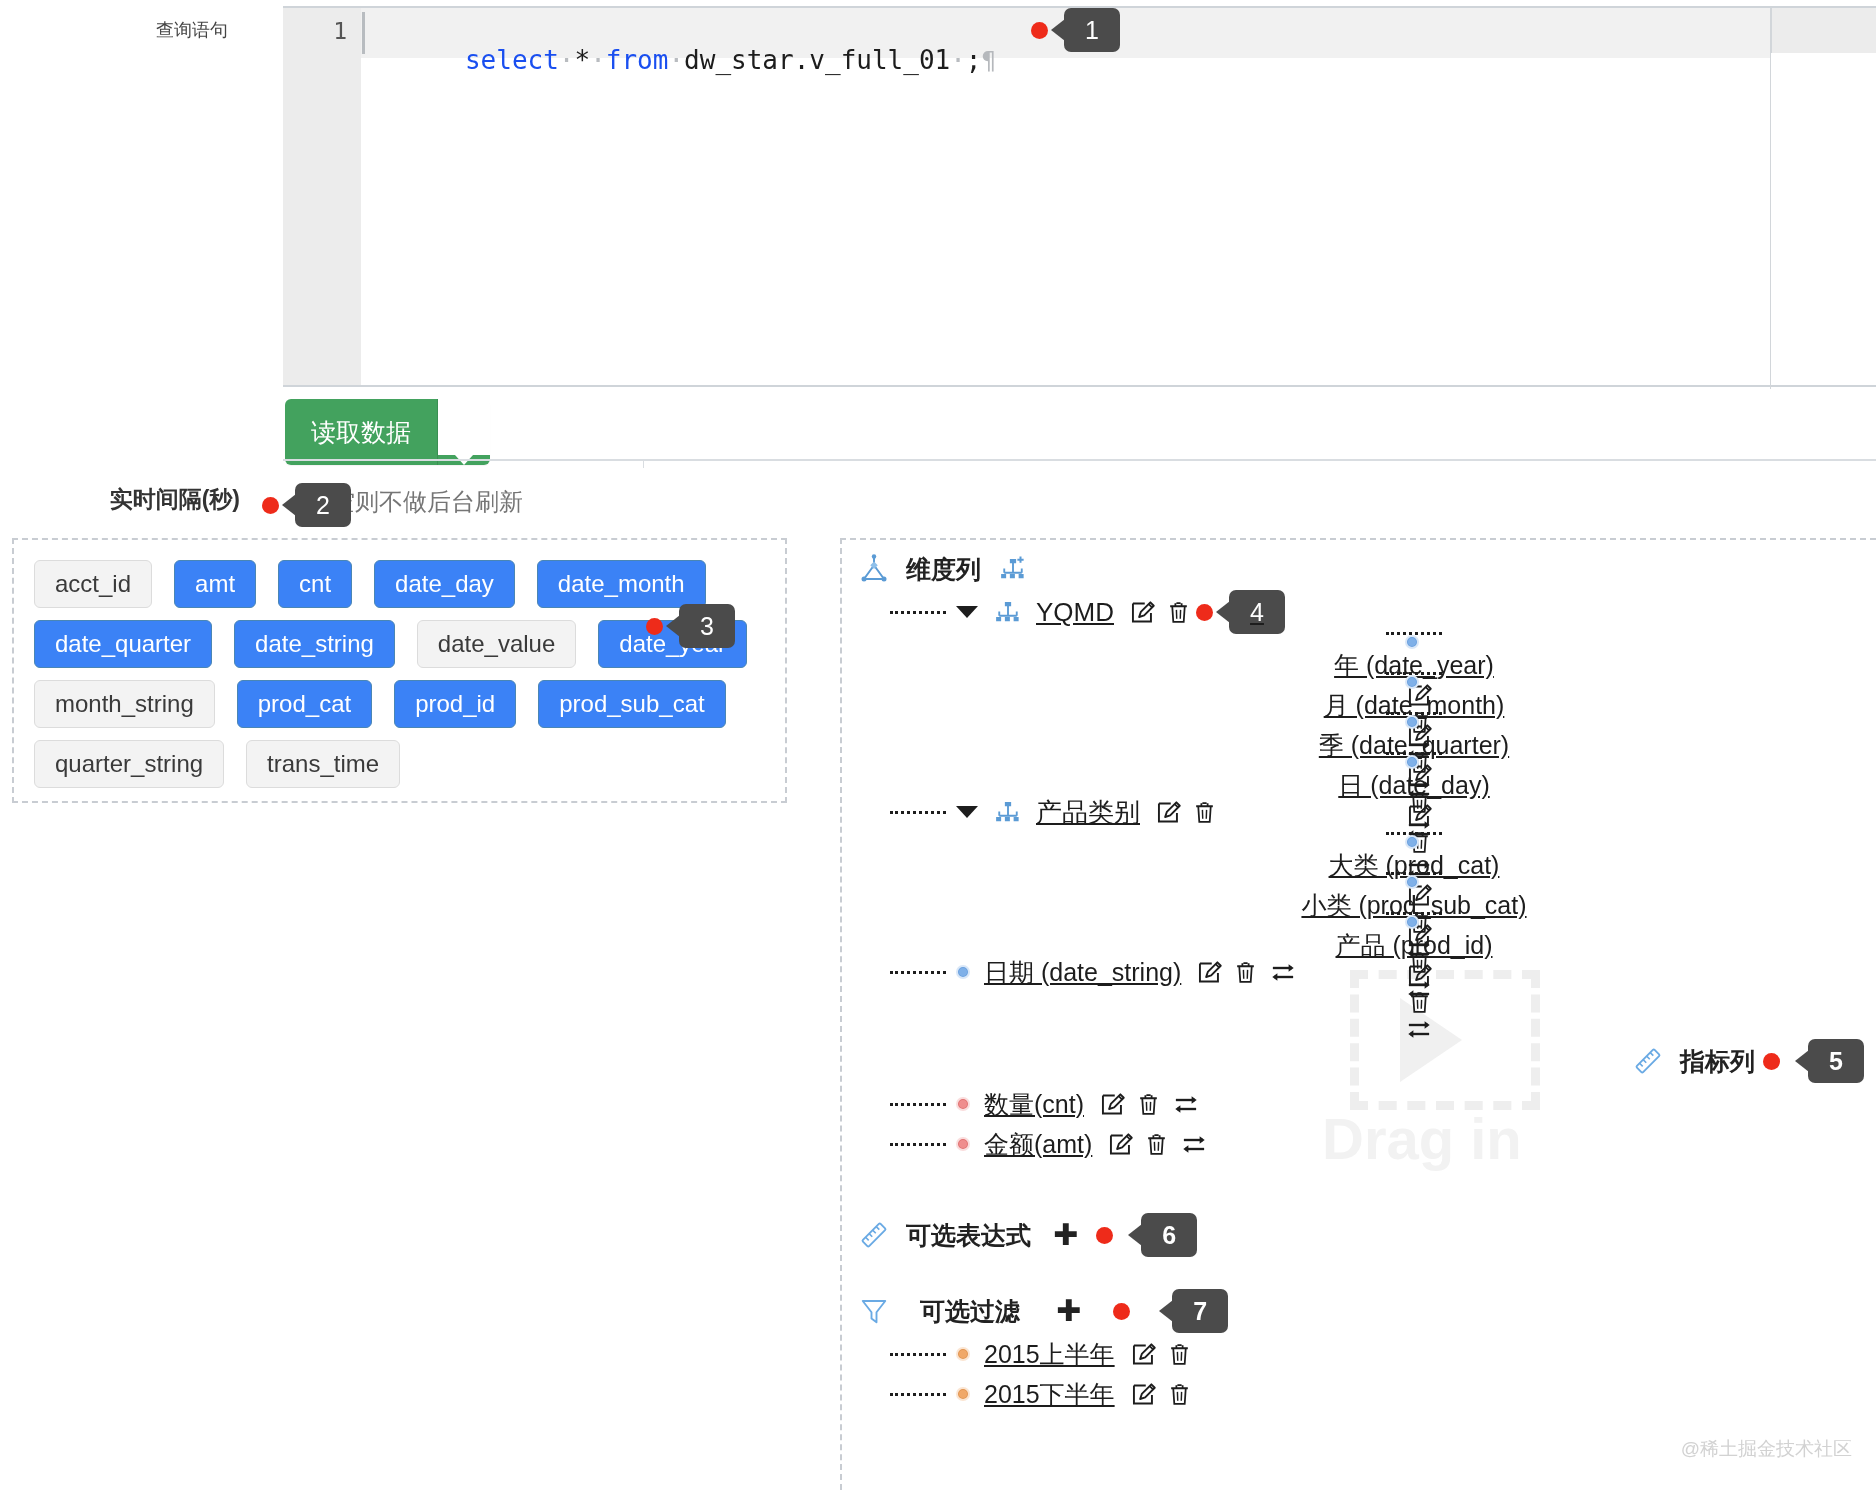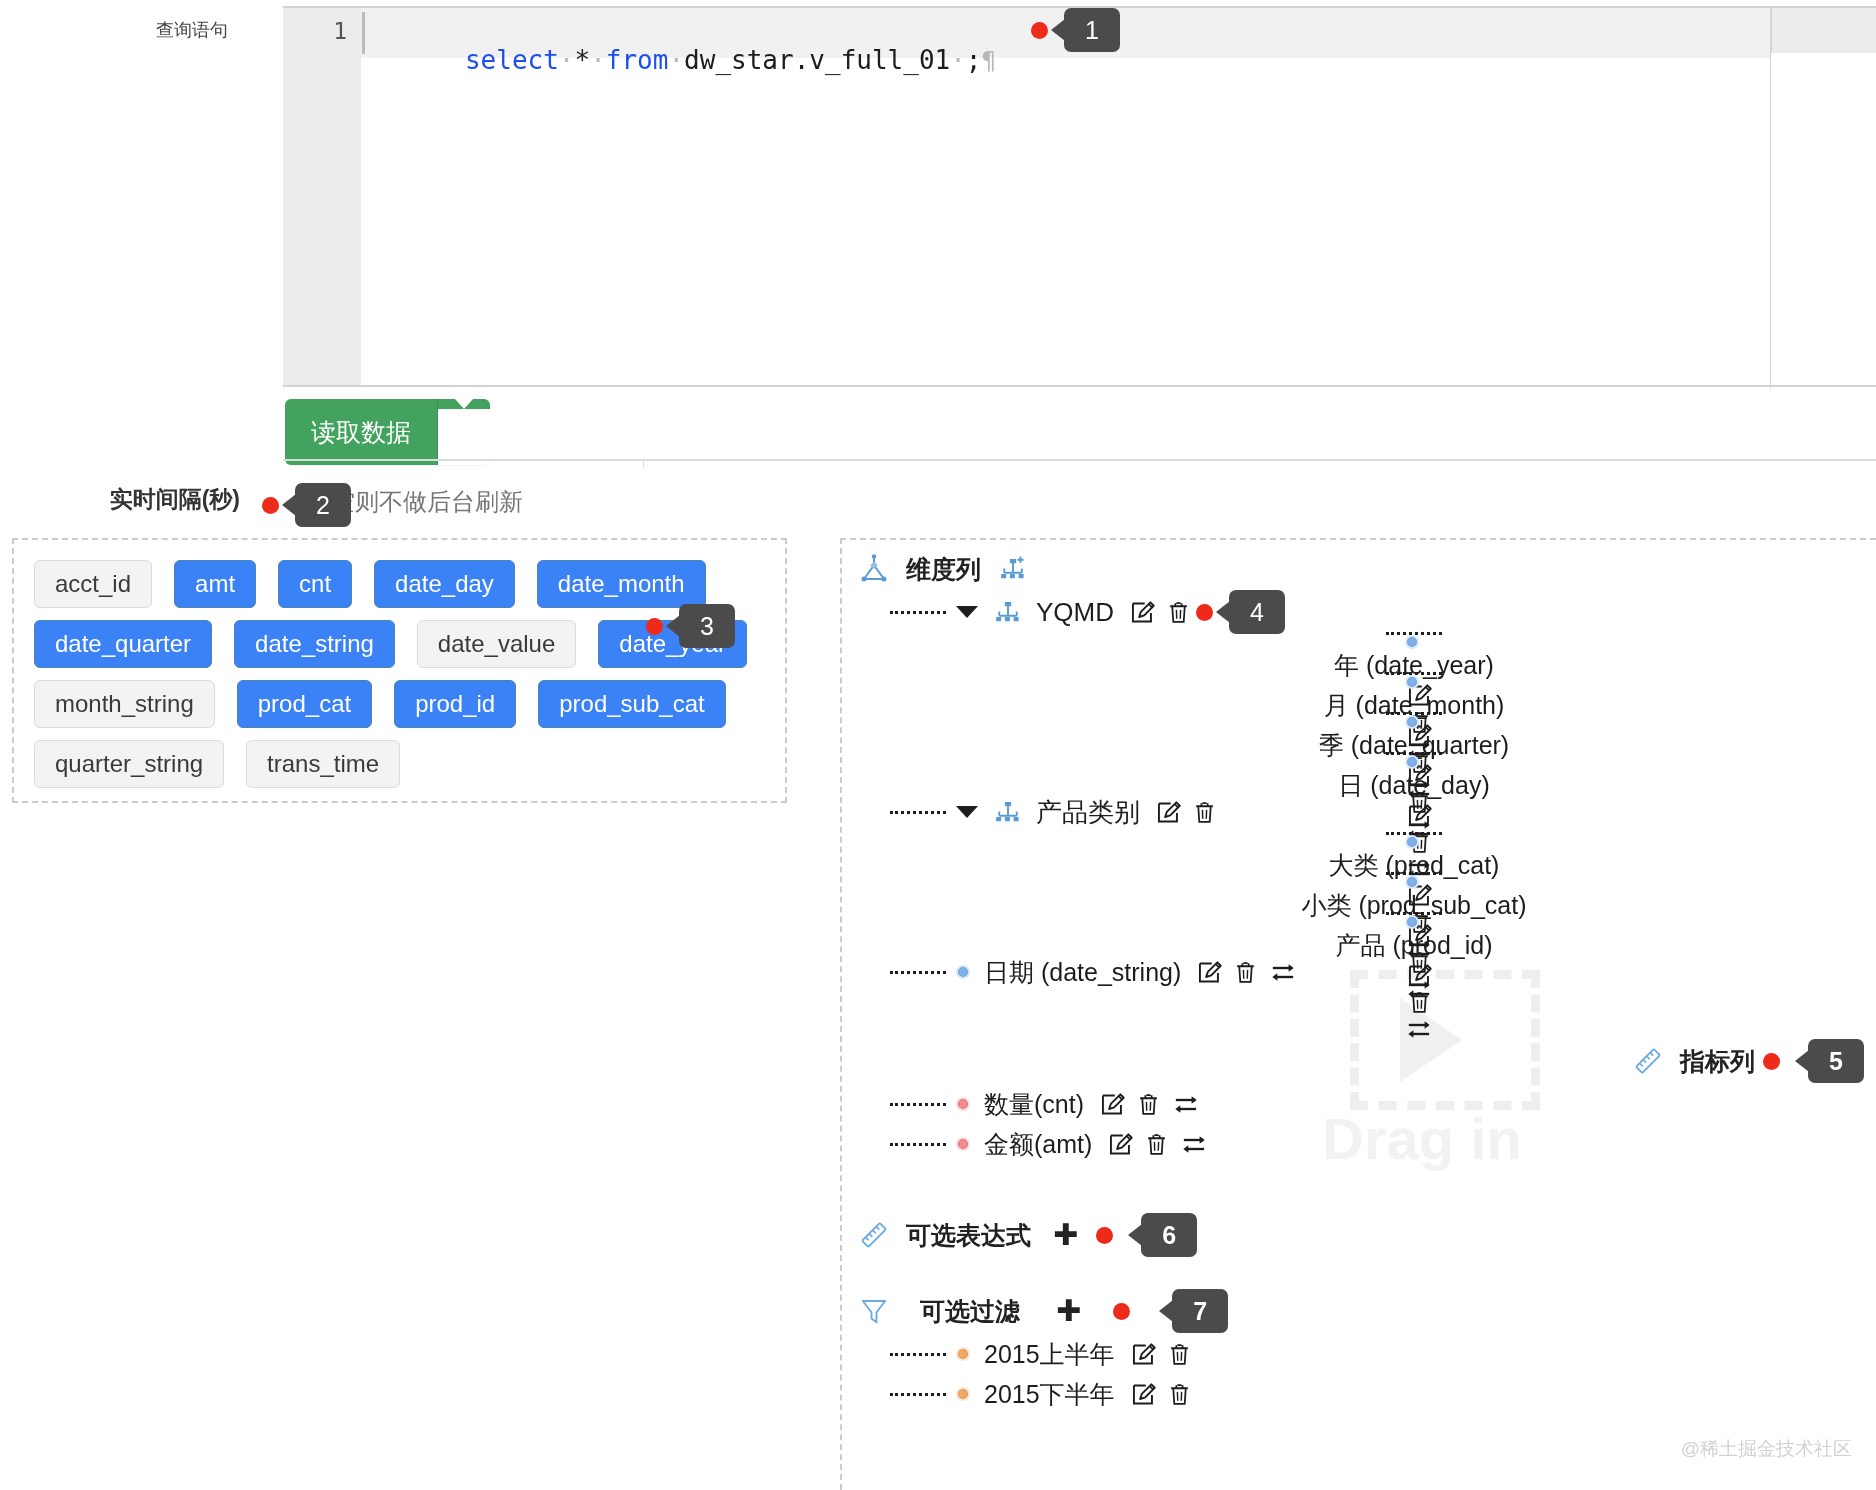--- a/index.html
+++ b/index.html
@@ -56,21 +56,21 @@
     font-size: 26px; letter-spacing: 0px; white-space: pre;
   }
   .kw { color: #1a4ff0; }
   .plain { color: #1d1d1d; }
   .dot-sep { color: #b9bcc0; }
   .pilcrow { color: #b5b8bc; font-size: 24px; }
 
   
   .btn-group {
     position: absolute; left: 285px; top: 399px;
-    display: flex; align-items: flex-start;
+    display: flex; align-items: flex-end;
     height: 66px;
     border-radius: 6px; overflow: hidden;
     box-shadow: 0 1px 1px rgba(0,0,0,.05);
   }
   .btn-main {
     background: #43a25e; color: #fff;
     font-size: 25px; line-height: 66px;
     padding: 0 26px; cursor: pointer;
     border-right: 1px solid #3a8f53;
   }
@@ -138,20 +138,21 @@
   .sec-head {
     display: flex; align-items: center; gap: 12px;
     font-size: 25px; font-weight: bold; color: #222;
     height: 46px; margin-top: 2px;
   }
   .sec-head .sec-text { font-weight: bold; }
   .row {
     display: flex; align-items: center;
     height: 40px; font-size: 25px; color: #1d1d1d;
     white-space: nowrap;
+    text-decoration: underline;
   }
   .row.group { font-size: 26px; }
   .indent1 { padding-left: 36px; }
   .indent2 { padding-left: 120px; flex-direction: column; }
   .dotlead {
     display: inline-block; width: 56px; height: 2px;
     border-top: 3px dotted #1d1d1d; margin-right: 10px;
     vertical-align: middle;
   }
   .caret-down {

